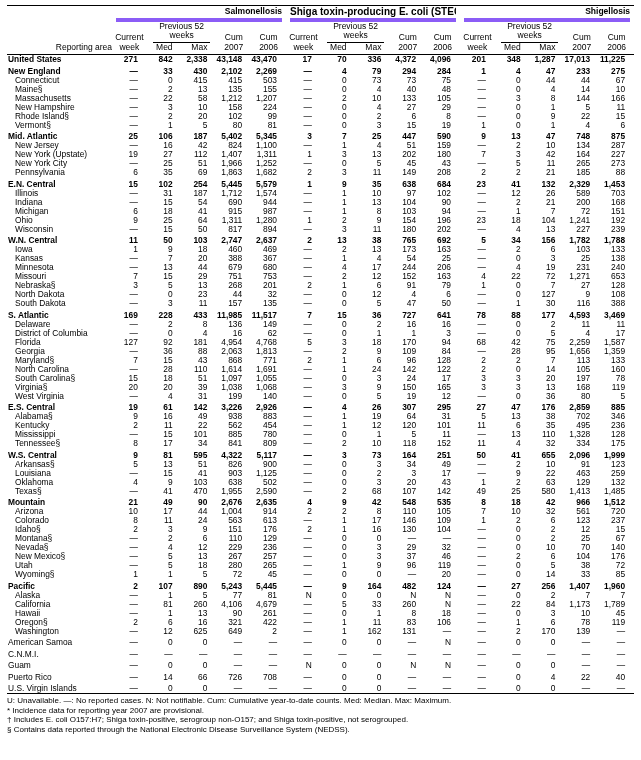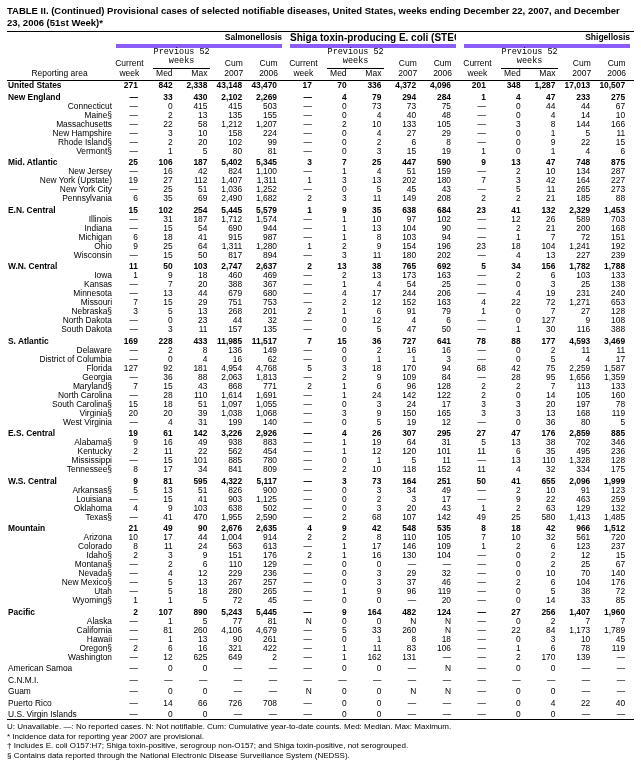--- a/index.html
+++ b/index.html
@@ -18,50 +18,48 @@
     border-collapse: collapse; table-layout: fixed;
     width: 627px;
     border-top: 1.5px solid #000;
     border-bottom: 1px solid #000;
   }
   thead { border-bottom: 1px solid #000; }
   thead th {
     font-size: 8.5px; font-weight: 400; vertical-align: bottom;
     padding: 0; text-align: center; line-height: 9.5px;
   }
-  th.area-h { text-align: center; vertical-align: bottom; padding-bottom: 2px; }
+  th.area-h { text-align: right; vertical-align: bottom; padding-bottom: 2px; }
   th.grp div {
     border-bottom: 4px solid #8b5cf6; margin: 0 4px; padding: 1px 0 1px 0;
     font-weight: 700; white-space: nowrap; overflow: hidden; text-align: right;
   }
   th.grp.stec div { font-size: 10px; }
   th.prev div {
     border-bottom: 1px solid #000; margin: 0 6px; padding-bottom: 1px;
     white-space: normal;
-    font-family: Liberation Mono, monospace;
   }
   th.cw span, th.cum span { display: block; white-space: normal; padding-bottom: 2px; }
   th.mm { text-align: right; padding-right: 9px; padding-bottom: 2px; }
   td {
     font-size: 8.4px; line-height: 9px; white-space: nowrap; overflow: hidden;
     padding: 0;
   }
   td.area { text-align: left; padding-left: 1px; }
-  td.area.indent { padding-left: 8px; text-align: right; }
+  td.area.indent { padding-left: 8px; }
   td.num { text-align: right; padding-right: 9px; }
   tr.bold td { font-weight: 700; }
   tbody + tbody tr:first-child td { padding-top: 2.5px; }
   .footnotes { margin-top: 2px; width: 627px; }
   .footnotes div { font-size: 8px; line-height: 9.5px; }
 </style>
 </head>
 <body>
 
 <div class="page">
-  <div class="title">TABLE II. (Continued) Provisional cases of selected notifiable diseases, United States, weeks ending December 22, 2007, and December 23, 2006 (51st Week)*</div>
 
   <table id="main-table">
     <colgroup>
       <col style="width:105px">
       <col span="15" style="width:34.8px">
     </colgroup>
     <thead>
       <tr>
         <th class="area-h" rowspan="3"><span>Reporting area</span></th>
         <th class="grp" colspan="5">
@@ -133,21 +131,21 @@
           <td class="num">43,470</td>
           <td class="num">17</td>
           <td class="num">70</td>
           <td class="num">336</td>
           <td class="num">4,372</td>
           <td class="num">4,096</td>
           <td class="num">201</td>
           <td class="num">348</td>
           <td class="num">1,287</td>
           <td class="num">17,013</td>
-          <td class="num">10,507</td>
+          <td class="num">11,225</td>
         </tr>
       </tbody>
       <tbody>
         <tr class="bold">
           <td class="area">New England</td>
           <td class="num">—</td>
           <td class="num">33</td>
           <td class="num">430</td>
           <td class="num">2,102</td>
           <td class="num">2,269</td>
@@ -324,39 +322,39 @@
           <td class="num">3</td>
           <td class="num">42</td>
           <td class="num">164</td>
           <td class="num">227</td>
         </tr>
         <tr>
           <td class="area indent">New York City</td>
           <td class="num">—</td>
           <td class="num">25</td>
           <td class="num">51</td>
-          <td class="num">1,036</td>
+          <td class="num">1,966</td>
           <td class="num">1,252</td>
           <td class="num">—</td>
           <td class="num">0</td>
           <td class="num">5</td>
           <td class="num">45</td>
           <td class="num">43</td>
           <td class="num">—</td>
           <td class="num">5</td>
           <td class="num">11</td>
           <td class="num">265</td>
           <td class="num">273</td>
         </tr>
         <tr>
           <td class="area indent">Pennsylvania</td>
           <td class="num">6</td>
           <td class="num">35</td>
           <td class="num">69</td>
-          <td class="num">2,490</td>
+          <td class="num">1,863</td>
           <td class="num">1,682</td>
           <td class="num">2</td>
           <td class="num">3</td>
           <td class="num">11</td>
           <td class="num">149</td>
           <td class="num">208</td>
           <td class="num">2</td>
           <td class="num">2</td>
           <td class="num">21</td>
           <td class="num">185</td>

